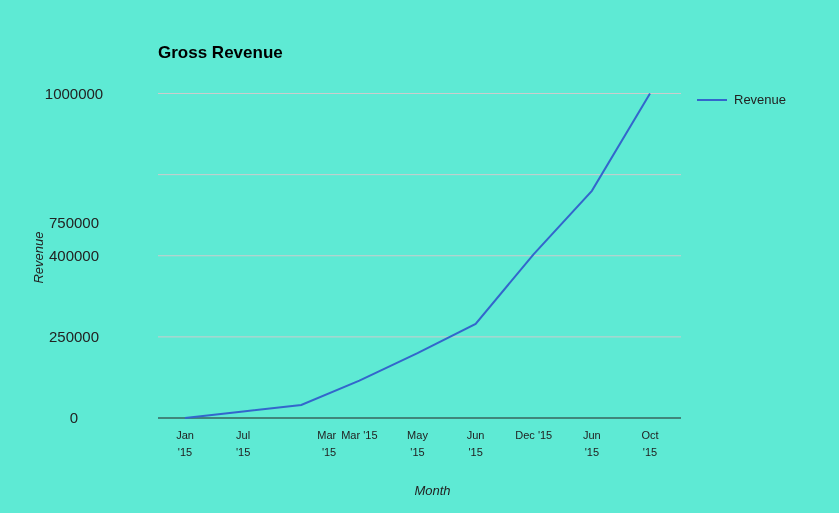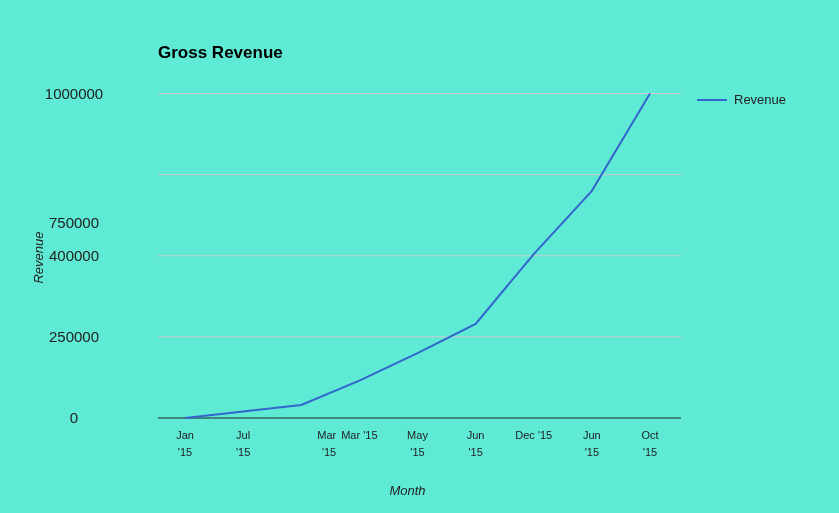--- a/index.html
+++ b/index.html
@@ -19,21 +19,21 @@
   .x-tick{
     position:absolute;width:70px;text-align:center;
     font-size:11px;color:#222;line-height:17px;white-space:pre-line;
   }
   #y-axis-title{
     position:absolute;left:-2px;top:250px;width:80px;text-align:center;
     transform:rotate(-90deg);transform-origin:center;
     font-size:13px;font-style:italic;color:#222;
   }
   #x-axis-title{
-    position:absolute;left:146px;top:483px;width:523px;text-align:center;
+    position:absolute;left:171px;top:483px;width:523px;text-align:center;
     font-size:13px;font-style:italic;color:#222;
   }
   #legend{
     position:absolute;left:697px;top:92px;height:16px;
     display:flex;align-items:center;
   }
   #legend-swatch{display:inline-block;width:30px;height:2px;margin-right:7px;}
   #legend-label{font-size:13px;color:#222;line-height:16px;}
 </style>
 </head>

